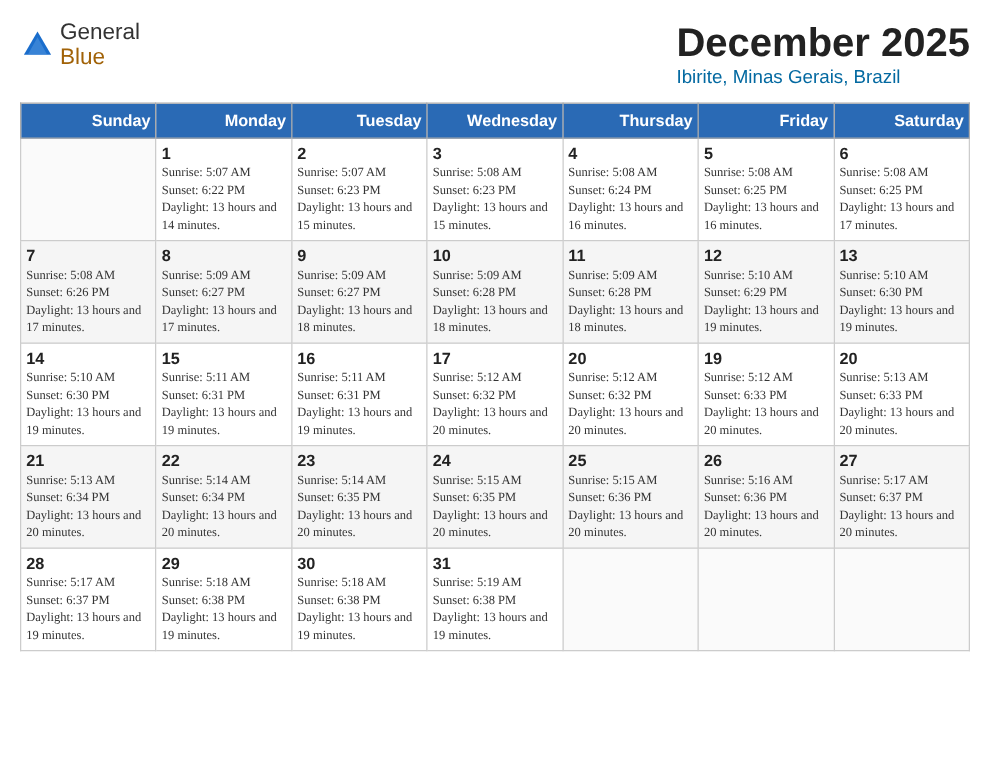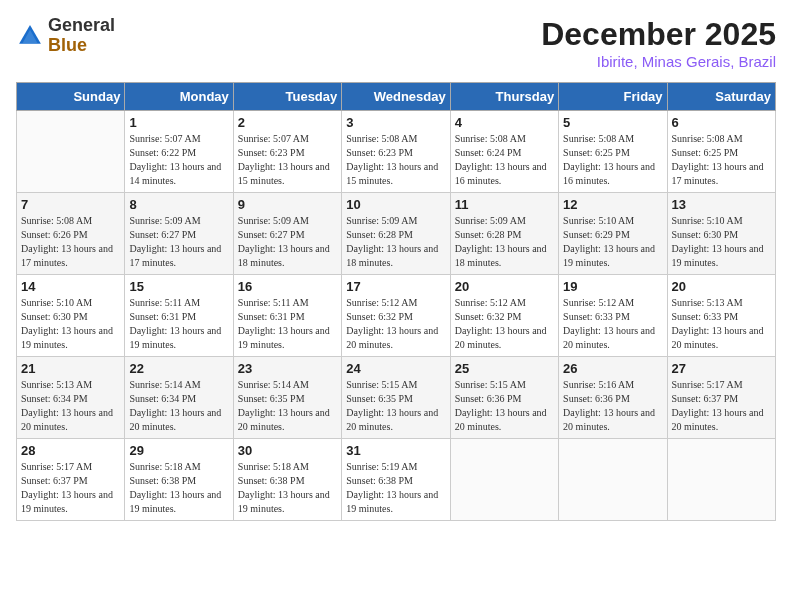--- a/index.html
+++ b/index.html
@@ -16,40 +16,39 @@
       align-items: flex-start;
       margin-bottom: 12px;
     }
     .logo {
       display: flex;
       align-items: center;
       gap: 4px;
     }
     .logo-text {
       font-size: 18px;
-      font-weight: bold;
+      font-weight: normal;
       line-height: 1.1;
     }
     .logo-general { color: #333; }
     .logo-blue { color: #a16207; }
     .logo-icon {
       width: 28px;
       height: 28px;
     }
     .title-block {
-      text-align: right;
     }
     .month-title {
       font-size: 32px;
       font-weight: bold;
       color: #222;
     }
     .location {
       font-size: 15px;
-      color: #8b5cf6;
+      color: #0369a1;
     }
     table {
       width: 100%;
       border-collapse: collapse;
       font-size: 11px;
     }
     thead tr th {
       background-color: #2a6ab5;
       color: #fff;
       padding: 6px 4px;

